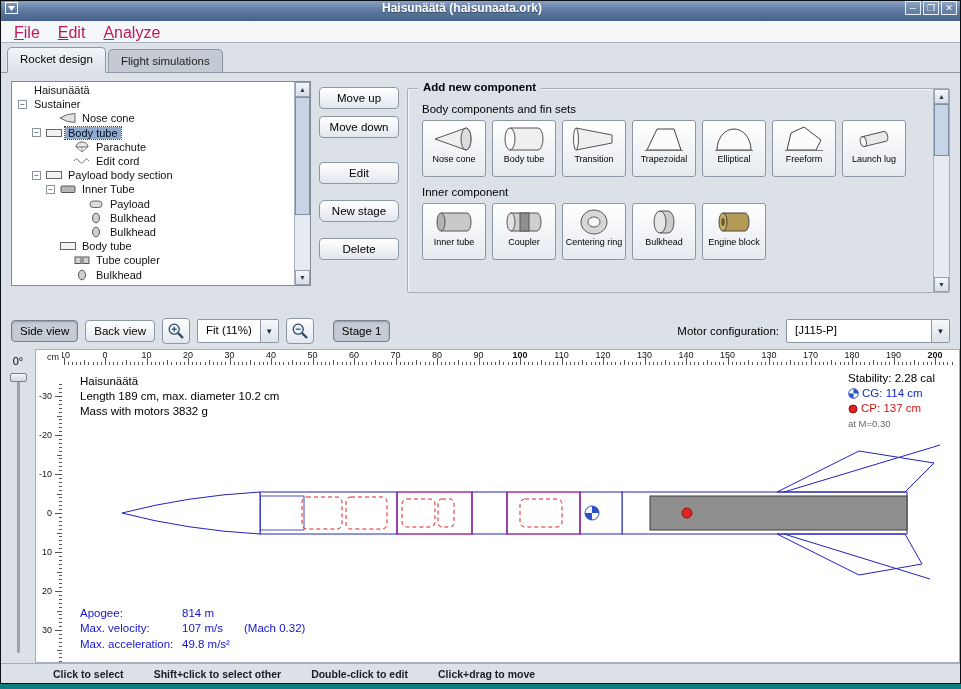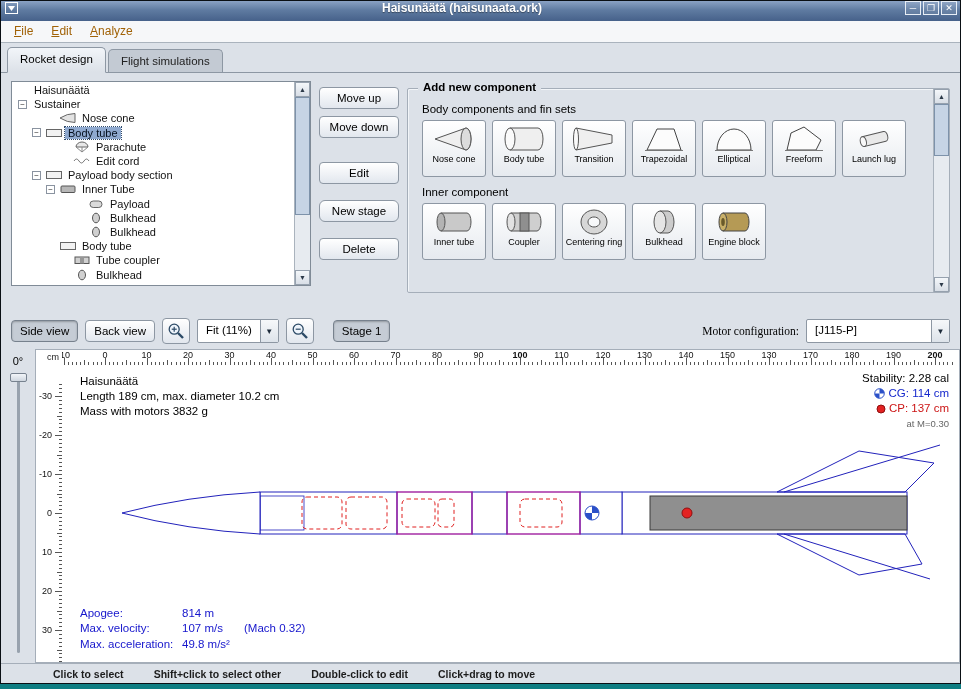--- a/index.html
+++ b/index.html
@@ -32,21 +32,21 @@
   .win-btn {
     width: 16px; height: 14px; border: 1px solid #e8eef6; color: #fff;
     font-size: 9px; line-height: 12px; text-align: center; background: rgba(255,255,255,.08);
     cursor: default;
   }
   
   .menubar {
     height: 22px; flex: 0 0 22px; background: #f6f7f9;
     border-bottom: 1px solid #aab3bd; display: flex; align-items: stretch; padding-left: 4px;
   }
-  .menu-item { padding: 3px 9px 0 9px; font-size: 12px; color: #a16207; }
+  .menu-item { padding: 3px 9px 0 9px; font-size: 16px; color: #be185d; }
   .menu-item::first-letter { text-decoration: underline; }
   
   .tabrow {
     height: 30px; flex: 0 0 30px; background: #dce1e8;
     border-bottom: 1px solid #8d97a3; display: flex; align-items: flex-end; padding-left: 6px;
   }
   .tab {
     border: 1px solid #8d97a3; border-bottom: none; border-radius: 5px 5px 0 0;
     padding: 5px 12px; font-size: 11.5px; margin-right: 2px; position: relative;
   }
@@ -132,21 +132,21 @@
   .combo {
     display: inline-flex; align-items: stretch; border: 1px solid #8d97a3; background: #fff;
     height: 24px; border-radius: 2px;
   }
   .combo .val { padding: 4px 8px 0 8px; font-size: 11.5px; white-space: nowrap; }
   .combo .arrow {
     width: 18px; border-left: 1px solid #8d97a3; background: linear-gradient(#f6f8fa,#dde3ea);
     display: flex; align-items: center; justify-content: center; font-size: 8px; color: #1c2a3a;
   }
   .tb-right { margin-left: auto; display: flex; align-items: center; gap: 7px; }
-  .tb-label { font-size: 11.5px; font-family: Liberation Serif, serif; }
+  .tb-label { font-size: 11.5px; }
   .gap-l { margin-left: 12px; }
   
   .canvas-region { flex: 1; display: flex; background: #dce1e8; min-height: 0; }
   .rotation-col { flex: 0 0 34px; position: relative; }
   .rot-label { position: absolute; top: 6px; left: 0; width: 34px; text-align: center; font-size: 11px; }
   .rot-track {
     position: absolute; left: 16px; top: 26px; bottom: 10px; width: 3px;
     background: #98a2ae; border-radius: 2px;
   }
   .rot-thumb {
@@ -165,21 +165,21 @@
   }
   .hlab.bold { font-weight: bold; }
   .v-ruler { position: absolute; left: 0; top: 15px; width: 26px; bottom: 0; overflow: hidden; }
   .vtick { position: absolute; right: 0; height: 1px; background: #555; }
   .vlab {
     position: absolute; right: 10px; transform: translateY(-50%); font-size: 9px; color: #111;
   }
   .draw-area { position: absolute; left: 26px; top: 15px; right: 0; bottom: 0; overflow: hidden; }
   .draw-area svg.rocket { position: absolute; left: 0; top: 0; }
   .info-topleft { position: absolute; left: 18px; top: 9px; font-size: 11.5px; line-height: 15px; color: #000; }
-  .legend { position: absolute; right: 10px; top: 6px; text-align: right; font-size: 11.5px; line-height: 15px; }
+  .legend { position: absolute; right: 24px; top: 6px; text-align: left; font-size: 11.5px; line-height: 15px; }
   .legend .cg-line { color: #1527cc; }
   .legend .cp-line { color: #cc1515; }
   .legend .mach { color: #666; font-size: 9.5px; }
   .legend svg { vertical-align: -2px; margin-right: 3px; }
   .flight-info { position: absolute; left: 18px; bottom: 10px; color: #1515cc; font-size: 11.5px; line-height: 15.5px; }
   .flight-row { display: flex; }
   .flight-row .fl { width: 102px; }
   .flight-row .fv { width: 62px; }
   .flight-row .fx { }
   
@@ -485,21 +485,21 @@
     <span class="icon-btn">
       <svg width="18" height="18" viewBox="0 0 18 18">
         <circle cx="7.2" cy="7.2" r="5" fill="#eef4fb" stroke="#2c4a66" stroke-width="1.3"></circle>
         <line x1="11" y1="11" x2="16" y2="16" stroke="#2c4a66" stroke-width="2.4"></line>
         <line x1="4.7" y1="7.2" x2="9.7" y2="7.2" stroke="#2c4a66" stroke-width="1.2"></line>
       </svg>
     </span>
     <button class="btn pressed gap-l">Stage 1</button>
     <span class="tb-right">
       <span class="tb-label">Motor configuration:</span>
-      <span class="combo" style="width:144px;">
+      <span class="combo" style="width:164px;">
         <span class="val" style="flex:1">[J115-P]</span>
         <span class="arrow">▼</span>
       </span>
     </span>
   </div>
 
   <div class="canvas-region">
     <div class="rotation-col">
       <div class="rot-label">0°</div>
       <div class="rot-track"></div>

